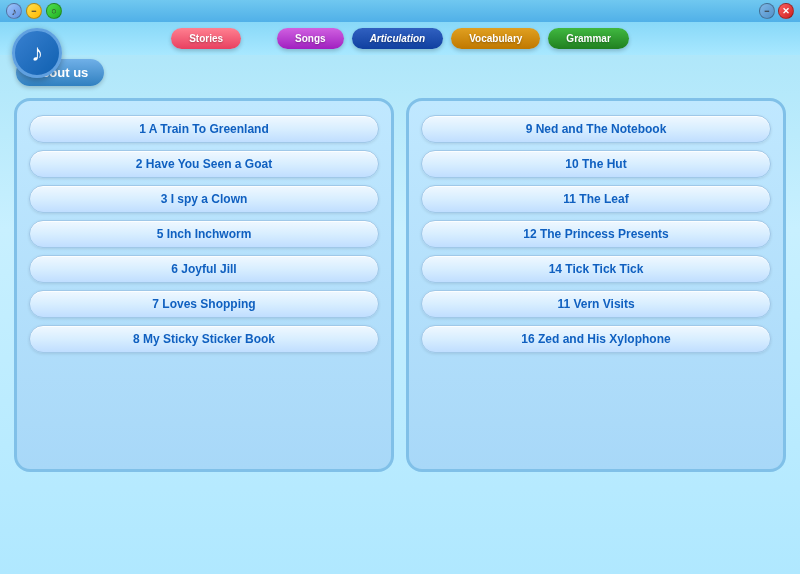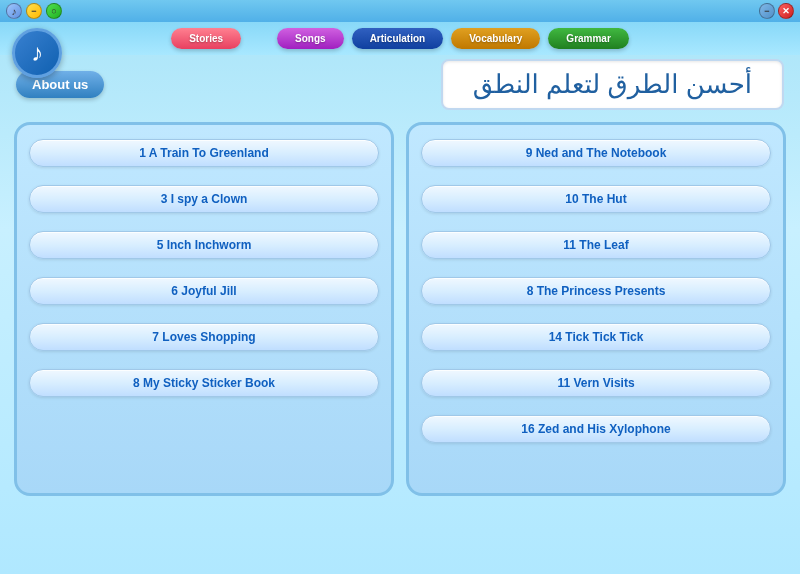--- a/index.html
+++ b/index.html
@@ -56,21 +56,21 @@
       border: none;
       font-size: 10px;
       font-weight: bold;
       cursor: pointer;
       color: #fff;
       text-shadow: 0 1px 2px rgba(0,0,0,0.3);
       box-shadow: 0 2px 4px rgba(0,0,0,0.2);
     }
     .nav-btn.stories { background: linear-gradient(180deg,#ff8090,#e84060); }
     .nav-btn.songs { background: linear-gradient(180deg,#d060e0,#a020c0); margin-left: 28px; }
-    .nav-btn.articulation { background: linear-gradient(180deg,#3060c0,#1040a0); }
+    .nav-btn.articulation { background: linear-gradient(180deg,#3060c0,#1040a0); font-style: italic; }
     .nav-btn.vocabulary { background: linear-gradient(180deg,#e0a020,#c07800); text-align: center; }
     .nav-btn.grammar { background: linear-gradient(180deg,#40b840,#208020); text-align: right; }
 
     
     .header-row {
       display: flex;
       align-items: center;
       justify-content: space-between;
       padding: 4px 16px;
     }
@@ -108,21 +108,21 @@
     }
 
     .list-panel {
       flex: 1;
       background: linear-gradient(180deg, #c0e8ff 0%, #a8d8f8 100%);
       border-radius: 16px;
       border: 3px solid #80c0e8;
       padding: 14px 12px;
       display: flex;
       flex-direction: column;
-      gap: 18px;
+      gap: 7px;
     }
 
     .story-btn {
       background: linear-gradient(180deg, #f0f8ff 0%, #d8eeff 50%, #c0deff 100%);
       border: 1.5px solid #a0c8e8;
       border-radius: 20px;
       padding: 6px 10px;
       font-size: 12px;
       font-weight: bold;
       color: #1060c0;
@@ -169,36 +169,36 @@
   <button class="nav-btn vocabulary">Vocabulary</button>
   <button class="nav-btn grammar">Grammar</button>
 </div>
 
 <div class="music-note-container">
   <span class="music-note">♪</span>
 </div>
 
 <div class="header-row">
   <button class="about-btn">About us</button>
-  <div class="arabic-title">أحسن الطرق لتعلم النطق</div>
 </div>
 
 <div class="main-content">
 
   <div class="list-panel" id="left-panel">
       <button class="story-btn">1 A Train To Greenland</button>
+      <button class="story-btn">2 Have You Seen a Goat</button>
       <button class="story-btn">3 I spy a Clown</button>
       <button class="story-btn">5 Inch Inchworm</button>
       <button class="story-btn">6 Joyful Jill</button>
       <button class="story-btn">7 Loves Shopping</button>
       <button class="story-btn">8 My Sticky Sticker Book</button>
     </div>
 
   <div class="list-panel" id="right-panel">
       <button class="story-btn">9 Ned and The Notebook</button>
       <button class="story-btn">10 The Hut</button>
       <button class="story-btn">11 The Leaf</button>
-      <button class="story-btn">8 The Princess Presents</button>
+      <button class="story-btn">12 The Princess Presents</button>
       <button class="story-btn">14 Tick Tick Tick</button>
       <button class="story-btn">11 Vern Visits</button>
       <button class="story-btn">16 Zed and His Xylophone</button>
     </div>
 </div>
 
 </body></html>

